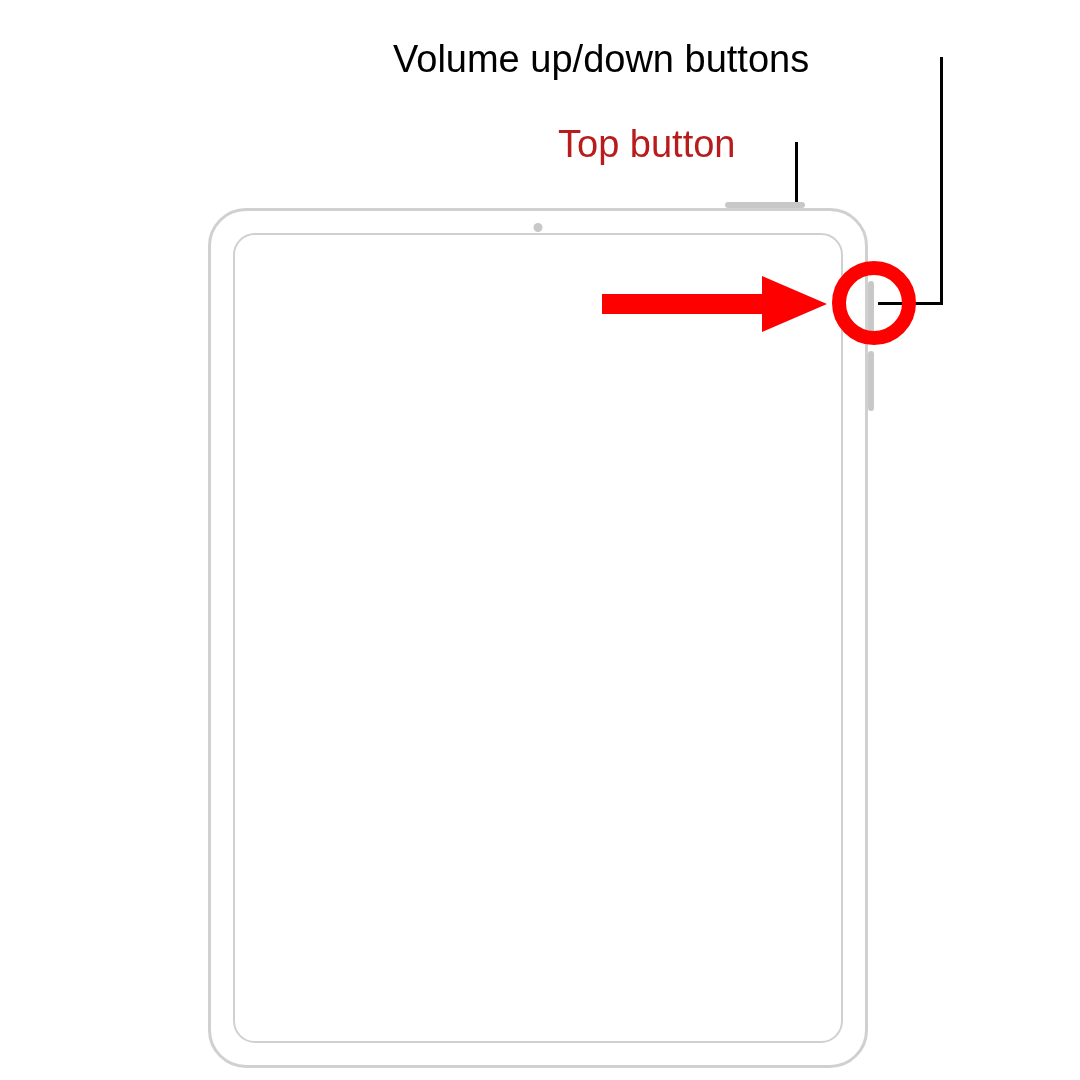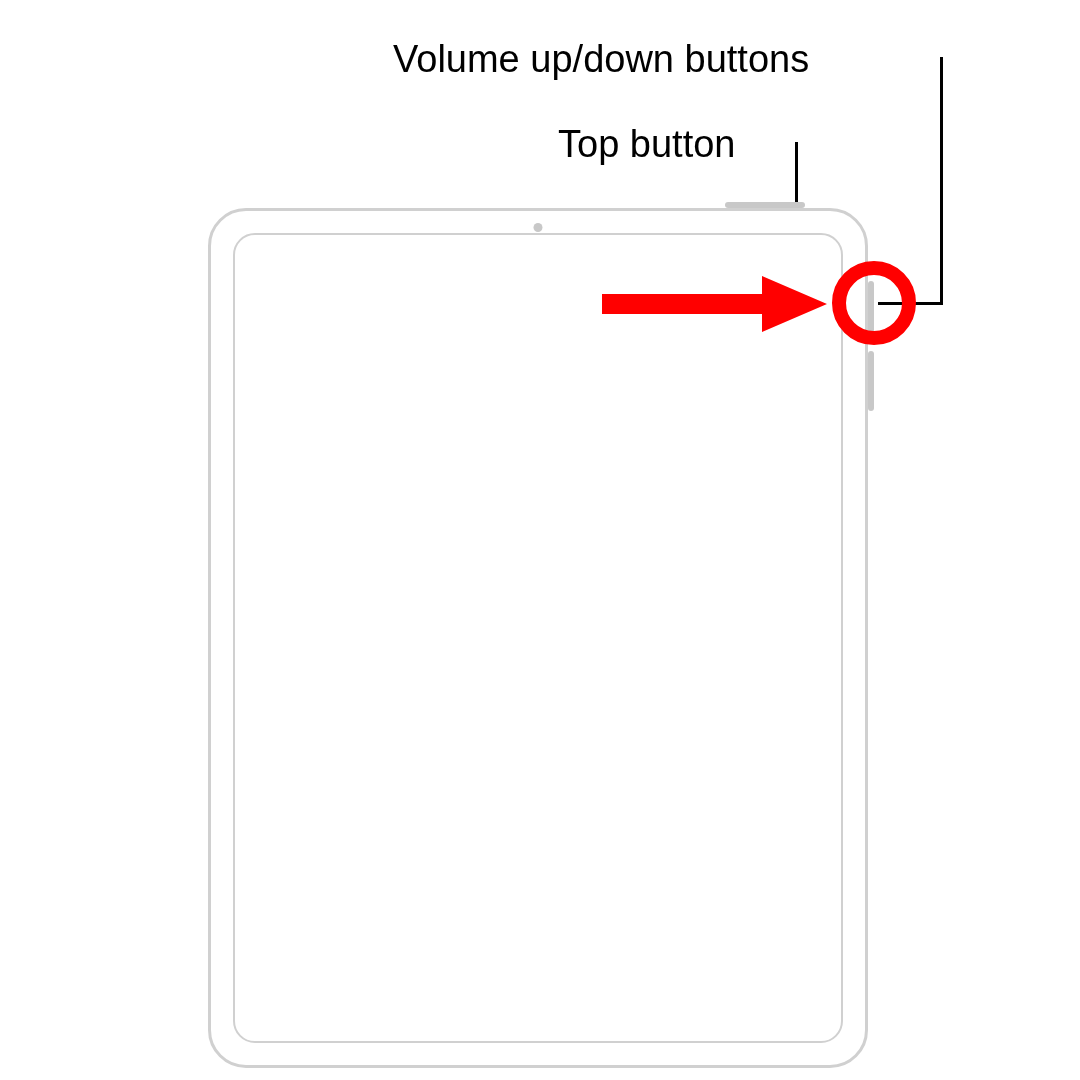--- a/index.html
+++ b/index.html
@@ -77,21 +77,21 @@
       height: 60px;
       background: #c8c8c8;
       border-radius: 3px;
     }
     
     .label-top-button {
       position: absolute;
       left: 558px;
       top: 123px;
       font-size: 38px;
-      color: #000000;
+      color: #b91c1c;
     }
     
     .label-volume {
       position: absolute;
       left: 393px;
       top: 38px;
       font-size: 38px;
       color: #000;
     }
     

